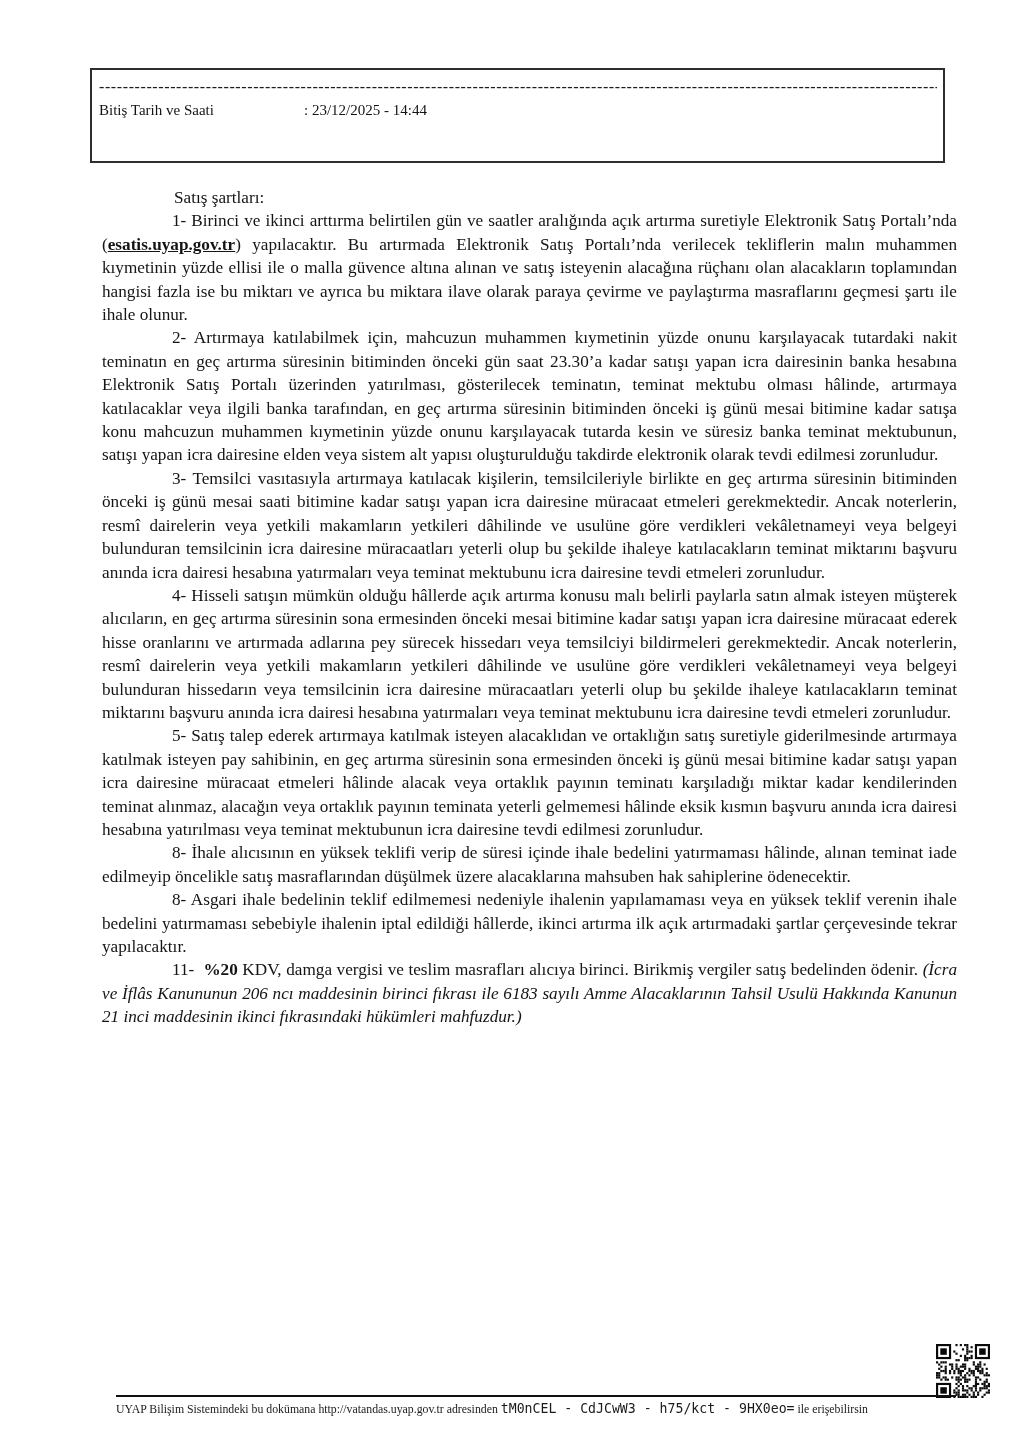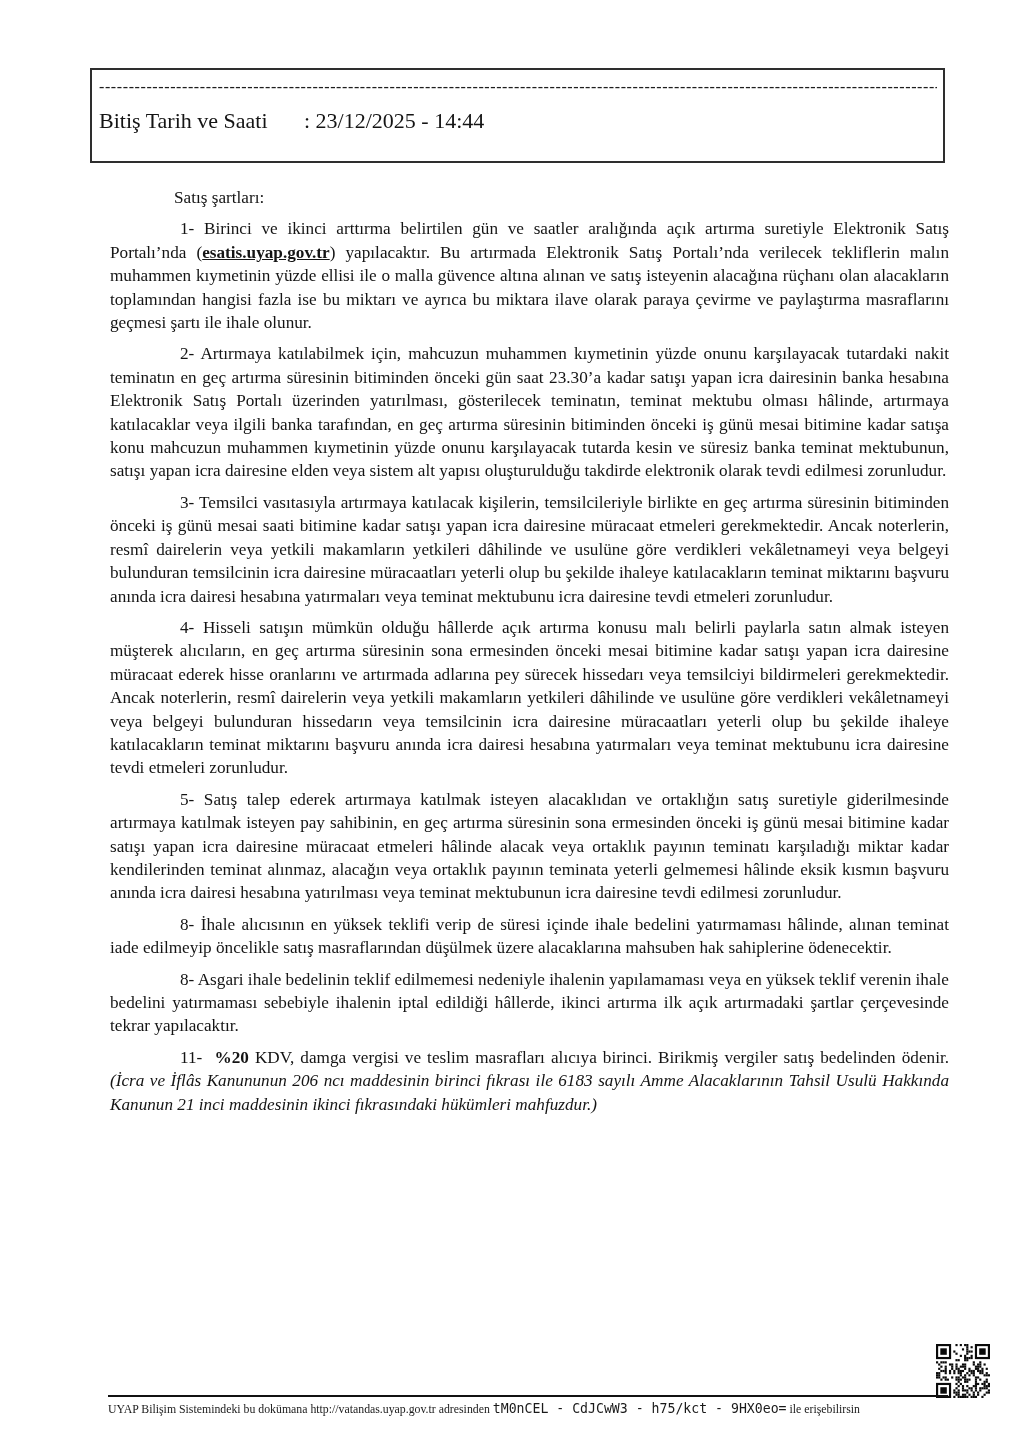--- a/index.html
+++ b/index.html
@@ -35,40 +35,40 @@
     overflow:hidden;
   }
   .dashes {
     font-size:16px;
     line-height:10px;
     letter-spacing:0.6px;
     white-space:nowrap;
     overflow:hidden;
     color:#1e1e1e;
   }
-  .field-row { display:flex; margin-top:16px; font-size:22px; }
+  .field-row { display:flex; margin-top:10px; font-size:15px; }
   .field-label { width:205px; }
 
   
   .body-text {
     position:absolute; left:102px; top:186px; width:855px;
     font-size:17.2px;
     line-height:23.4px;
     text-align:justify;
   }
-  .body-text p { margin:8px; text-indent:70px; }
+  .body-text p { margin:0; text-indent:70px; }
   .heading { text-indent:72px; }
   .seg-b  { font-weight:bold; }
   .seg-i  { font-style:italic; }
   .seg-bu { font-weight:bold; text-decoration:underline; }
   .doc-date { text-align:right; padding-right:93px; margin-top:4px; text-indent:0 !important; }
 
   
   .footer {
-    position:absolute; left:108px; top:1395px; width:840px;
+    position:absolute; left:116px; top:1395px; width:840px;
     border-top:2.5px solid #111;
     padding-top:4px;
     font-size:11.8px;
     white-space:nowrap;
     overflow:hidden;
     color:#1a1a1a;
   }
   .access-code {
     font-family:"DejaVu Sans Mono", monospace;
     font-size:13.2px;

